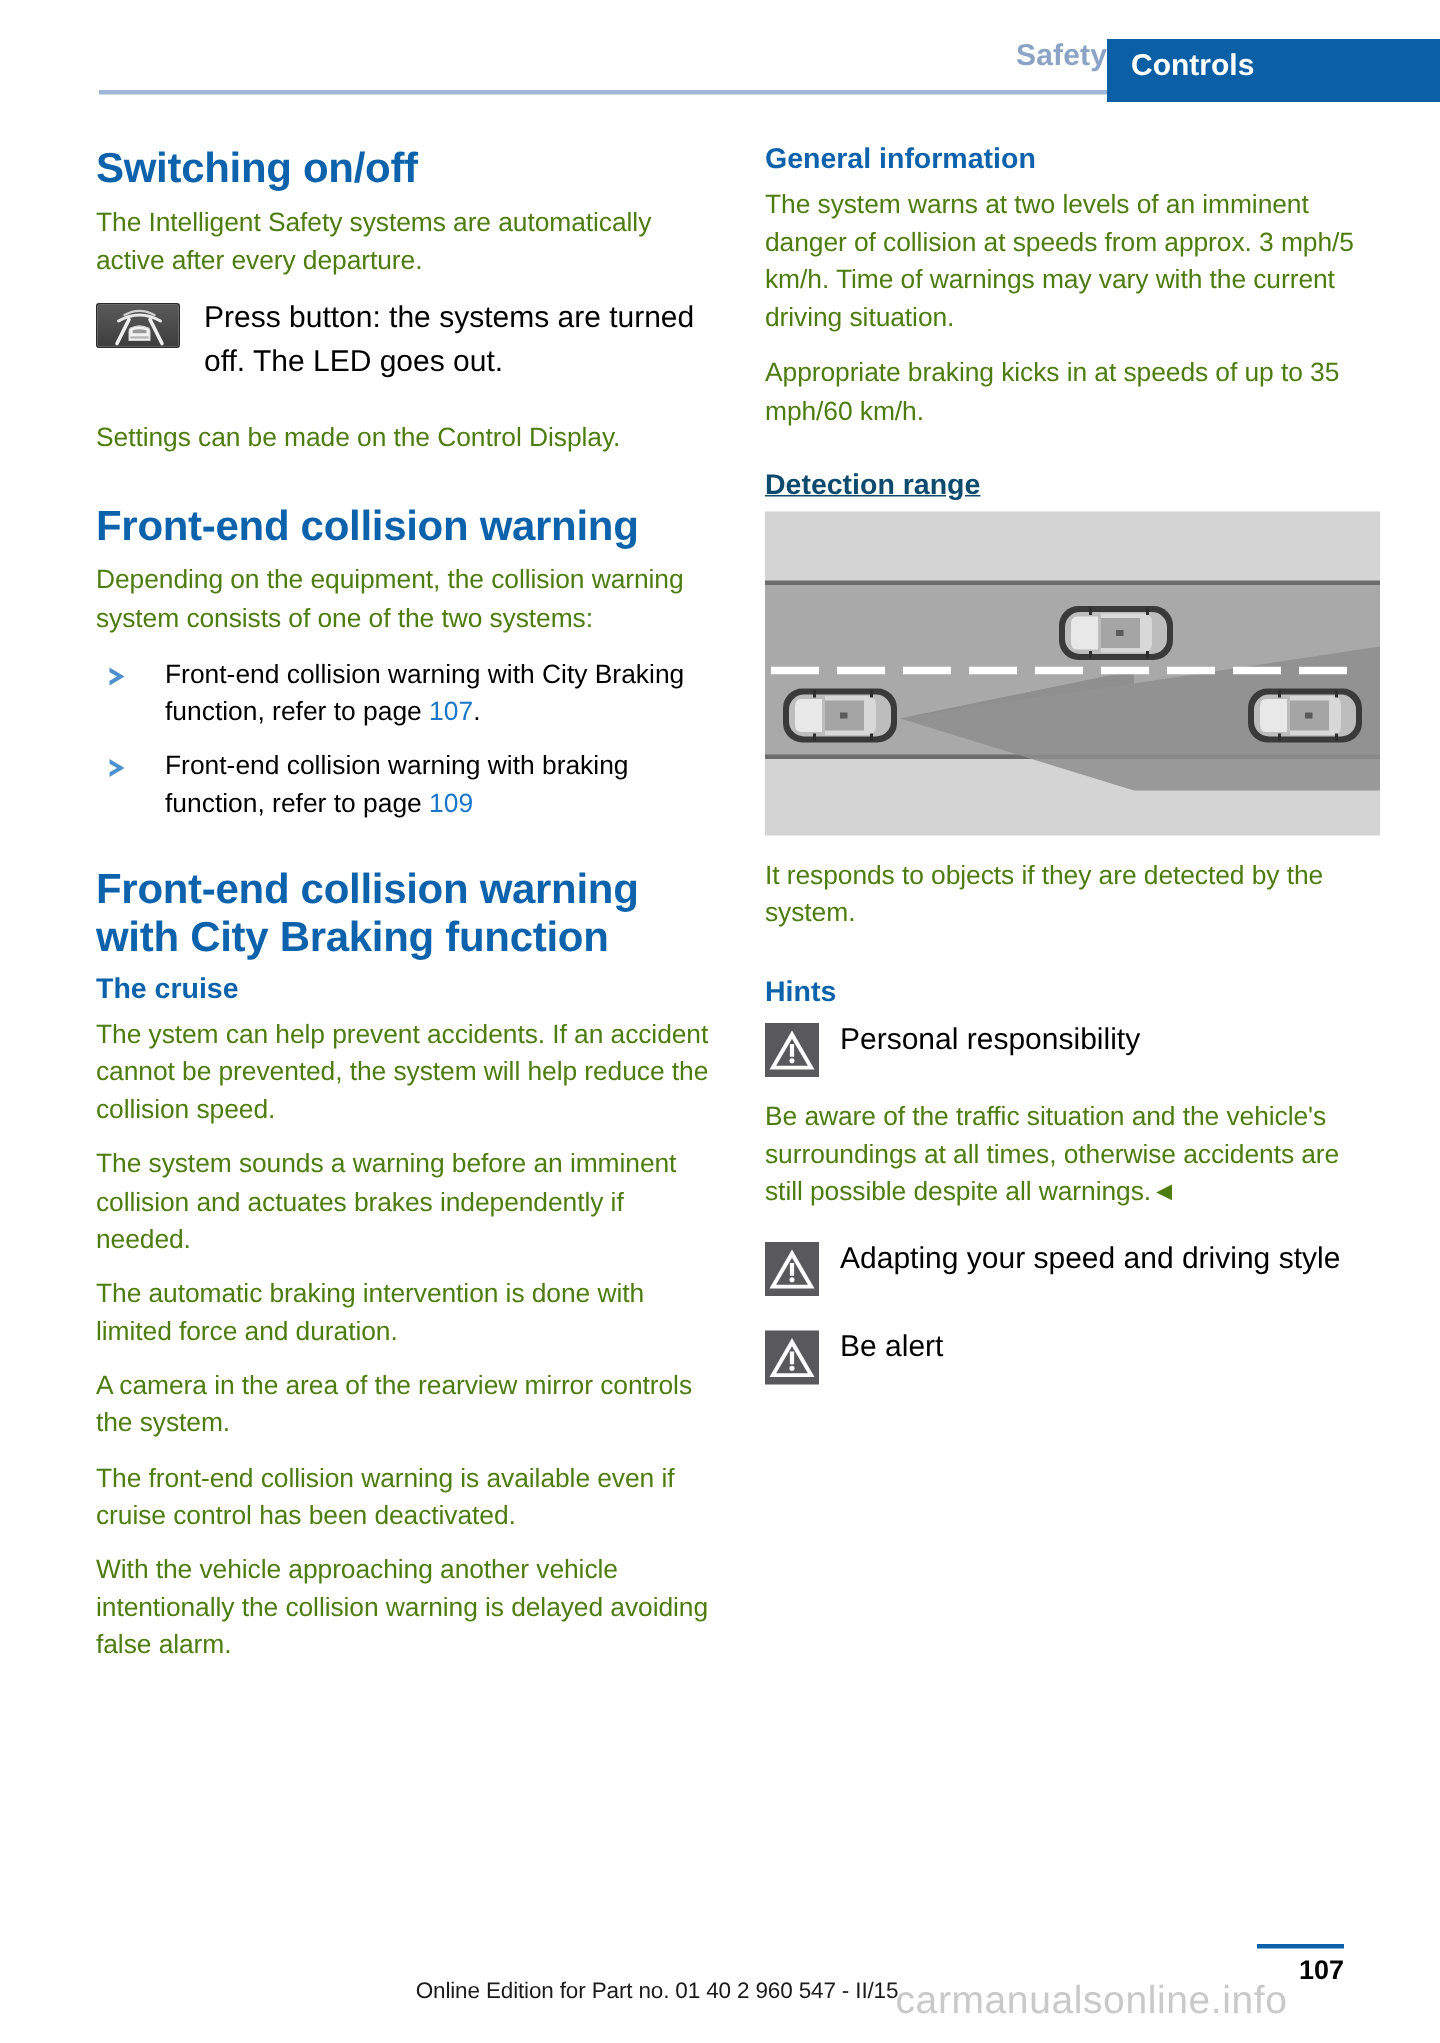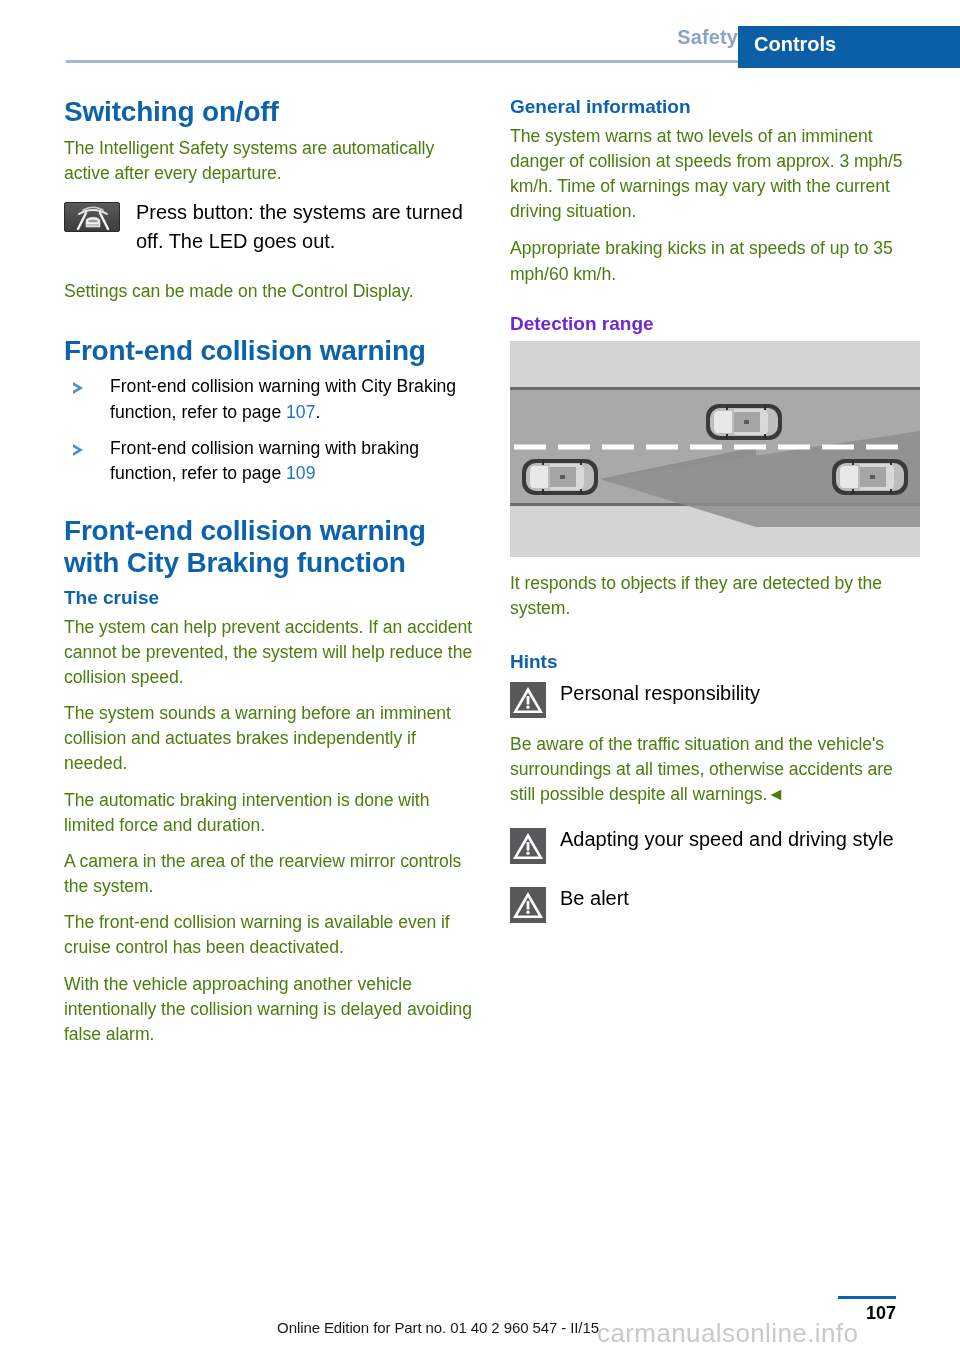--- a/index.html
+++ b/index.html
@@ -38,21 +38,21 @@
   .col-right { left:510px; }
 
   h1.sec-title {
     font-size:28px; font-weight:bold; color:#0d63ab;
     line-height:1.14; margin-bottom:8px; letter-spacing:-0.2px;
   }
   h2.sub-title {
     font-size:19px; font-weight:bold; color:#0d63ab;
     line-height:1.2; margin-bottom:5px;
   }
-  h2.sub-title.muted { color:#6d28d9; }
+  h2.sub-title.muted { color:#0c4a6e;text-decoration:underline; }
   h2.sub-title.spaced-above { margin-top:26px; }
 
   p.body {
     font-size:17.6px; line-height:1.43; margin-bottom:12px;
     color:#4d7c0f; letter-spacing:-0.05px;
   }
   p.body.tight { margin-bottom:11px; }
   .gap-lg { height:18px; }
   .gap-md { height:12px; }
   .gap-sm { height:6px; }
@@ -167,20 +167,21 @@
 
 
     <div class="gap-md"></div>
 
     <p class="body">Settings can be made on the Control Display.</p>
 
     <div class="gap-lg"></div>
 
     <h1 class="sec-title">Front-end collision warning</h1>
 
+    <p class="body">Depending on the equipment, the collision warning system consists of one of the two systems:</p>
 
     <ul class="bullets">
       <li>
         <span class="tri-bullet"></span><span>Front-end collision warning with City Braking function, refer to page </span><span class="linkref">107</span><span>.</span>
       </li>
       <li>
         <span class="tri-bullet"></span><span>Front-end collision warning with braking function, refer to page </span><span class="linkref">109</span><span></span>
       </li>
     </ul>
 

